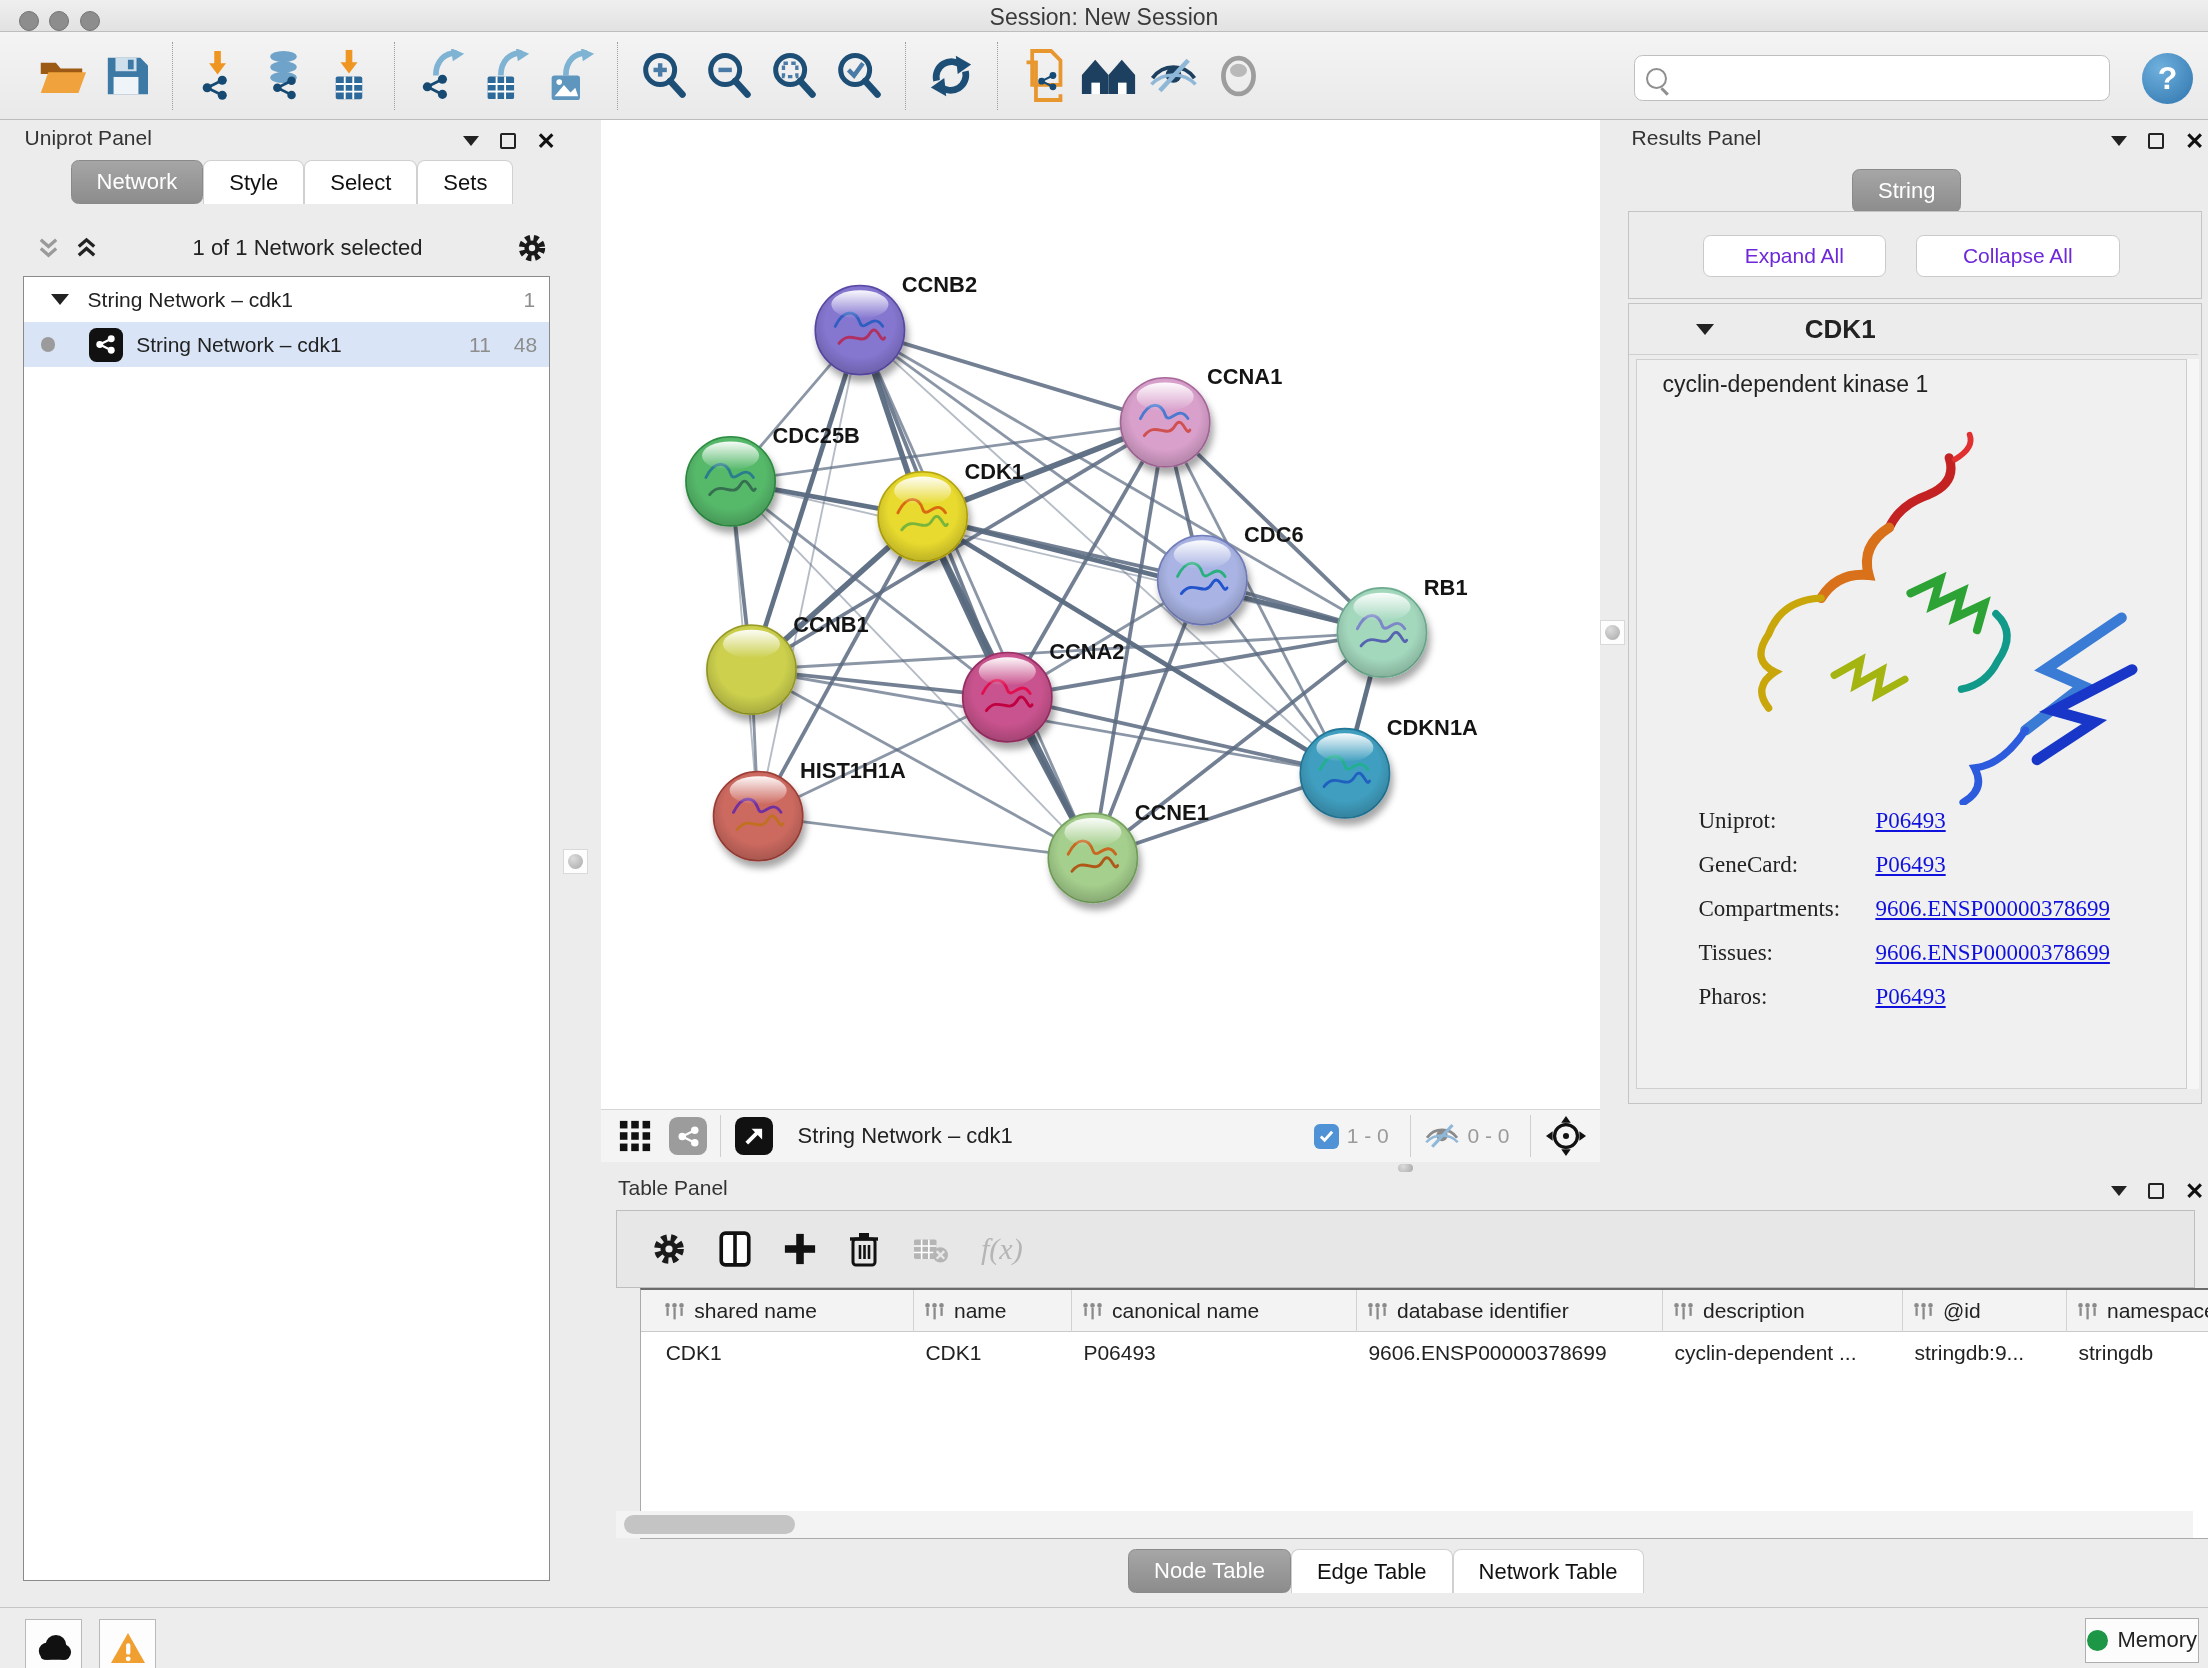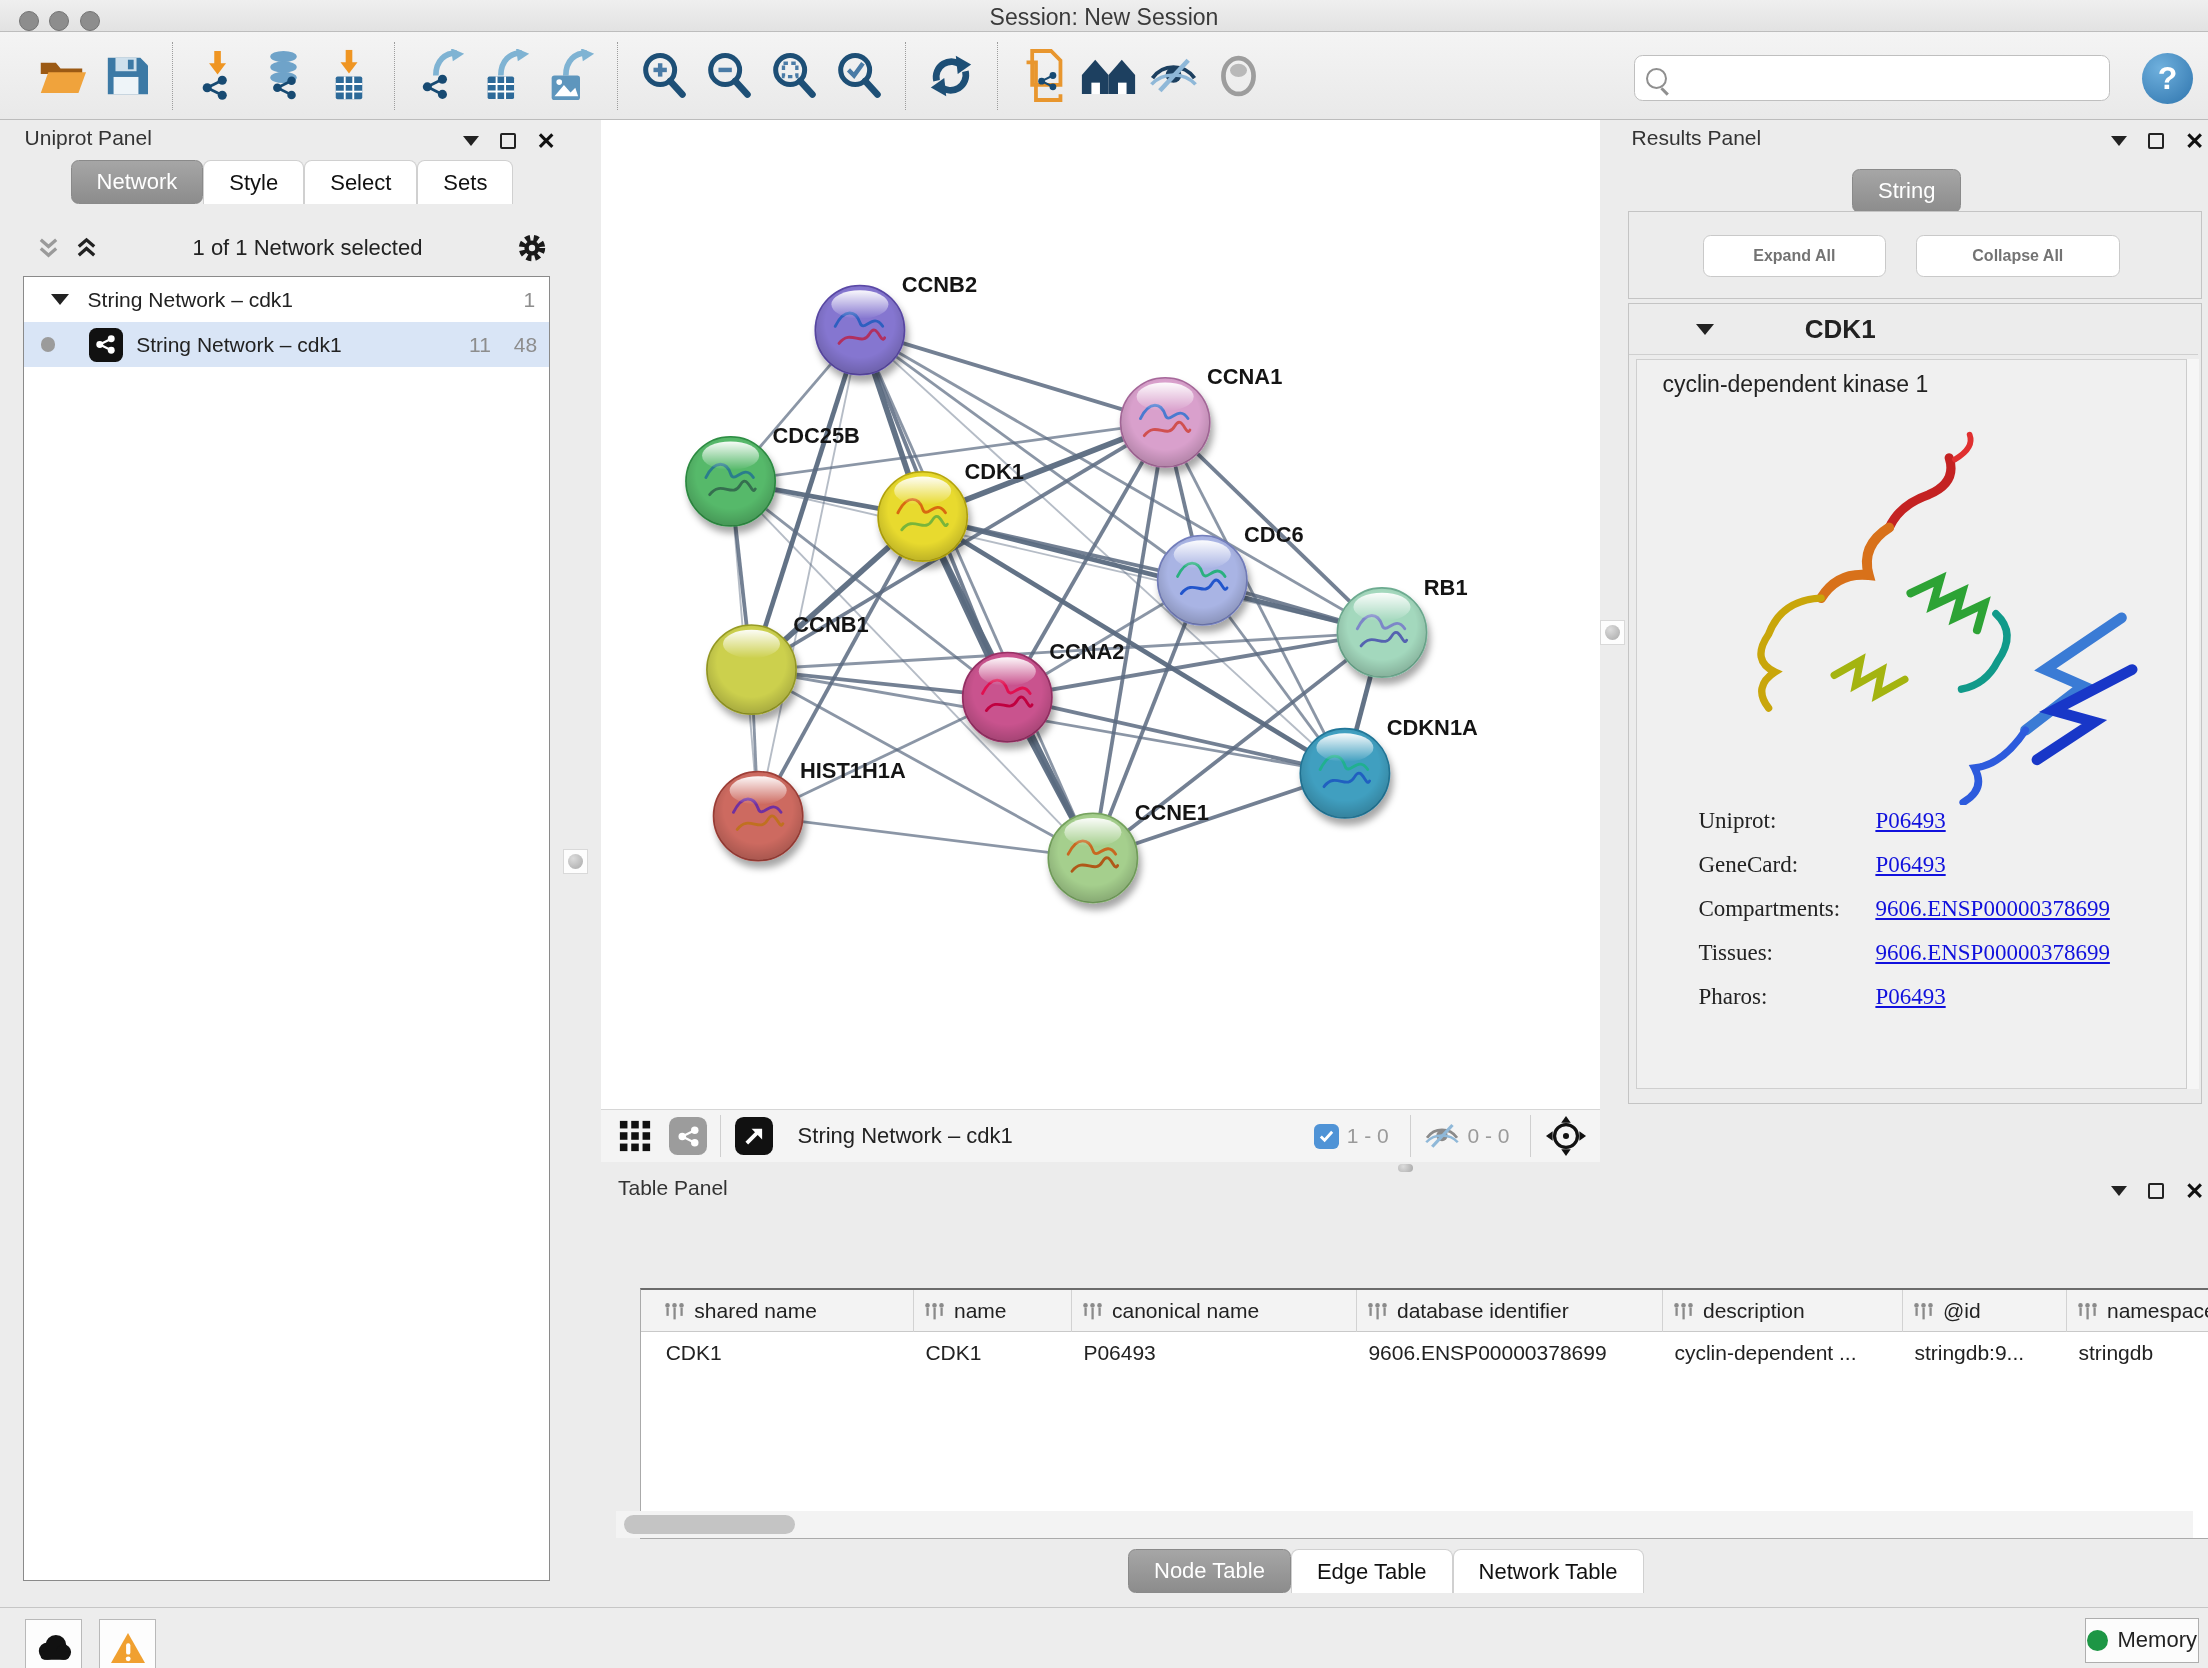--- a/index.html
+++ b/index.html
@@ -87,22 +87,22 @@
   .split-dot { width:15px; height:15px; border-radius:50%;
     background:radial-gradient(circle at 35% 30%, #dcdcdc, #a8a8a8); }
   #hsplit { left:563px; top:1162px; width:1645px; height:11.4px; background:#ececec; }
   #hsplit .split-dot { position:absolute; left:835px; top:1.9px; width:15px; height:8.6px;
     border-radius:4.8px; }
 
   
   #results-panel { left:1624px; top:120px; width:584px; height:1042px; }
   #rp-tab { position:absolute; left:228px; top:49px; }
   .rp-box { position:absolute; left:3.8px; width:574px; background:#ececec; border:1.9px solid #c4c4c4; }
-  .btn { background:#fff; border:1px solid #c9c9c9; border-radius:7.6px; font-size:16px;
-    display:flex; align-items:center; justify-content:center; color:#737373;font-weight:bold; }
+  .btn { background:#fff; border:1px solid #c9c9c9; border-radius:7.6px; font-size:21px;
+    display:flex; align-items:center; justify-content:center; color:#6d28d9; }
   #rp-protein-hdr { position:absolute; left:0; top:1.9px; width:569px; height:49px;
     display:flex; align-items:center; border-bottom:1px solid #cfcfcf; }
   #rp-inner { position:absolute; left:7.6px; top:55px; width:554px; height:730px;
     background:#f0f0f0; border:1px solid #cfcfcf; }
   #rp-scroll { position:absolute; right:1.9px; top:55px; width:13.3px; height:730px;
     background:#f6f6f6; border-left:1px solid #ccc; }
   .serif { font-family:"Liberation Serif", serif; }
   .xl-row { position:relative; height:44px; font-size:23px; }
   .xl-label { position:absolute; left:61px; }
   .xl-link { position:absolute; left:238px; color:#1111dd; text-decoration:underline; }
@@ -705,20 +705,45 @@
     </div>
   </div>
 
   <div id="table-panel" class="abs">
     <span class="panel-title abs" style="left:17px; top:1.9px">Table Panel</span>
     <div class="win-ctrls" style="left:1510px; top:5.7px">
       <span class="caret-down"></span>
       <span class="sq-btn"></span>
       <span class="x-btn"></span>
     </div>
+    <div id="tp-toolbar">
+      <svg width="36" height="36" viewBox="-20 -20 40 40" color="#1a1a1a">
+        <use href="#sym-gear" x="-20" y="-20" width="40" height="40"></use>
+        </svg>
+      <svg width="32" height="36" viewBox="0 0 30 34">
+        <rect x="2" y="2" width="26" height="30" rx="4" fill="#fff" stroke="#111" stroke-width="3.4"></rect>
+        <line x1="15" y1="2" x2="15" y2="32" stroke="#111" stroke-width="3.4"></line>
+      </svg>
+      <svg width="34" height="34" viewBox="0 0 36 36">
+        <rect x="14" y="2" width="8" height="32" fill="#111"></rect>
+          <rect x="2" y="14" width="32" height="8" fill="#111"></rect>
+      </svg>
+      <svg width="30" height="36" viewBox="0 0 30 36" color="#111">
+        <use href="#sym-trash" width="30" height="36"></use>
+        </svg>
+      <svg width="38" height="28.5" viewBox="0 0 40 30">
+        <g color="#b5b5b5">
+            <use href="#sym-grid" x="2" y="4" width="26" height="22"></use>
+          </g>
+        <circle cx="31" cy="21" r="8" fill="#b5b5b5"></circle>
+        <line x1="27" y1="17" x2="35" y2="25" stroke="#e7e7e7" stroke-width="2.6"></line>
+        <line x1="35" y1="17" x2="27" y2="25" stroke="#e7e7e7" stroke-width="2.6"></line>
+      </svg>
+      <span id="fx-label">f(x)</span>
+    </div>
     <div id="tp-table">
       <div id="tp-headers">
           <div class="th" style="left: 13.3px; width: 260px;">
             <svg width="21" height="21" viewBox="-12 -12 24 24" style="color: rgb(138, 138, 138);">
               <use href="#sym-fork" x="-12" y="-12" width="24" height="24"></use>
             </svg>
             <span>shared name</span>
           </div>
           <div class="th" style="left: 273px; width: 158px;">
             <svg width="21" height="21" viewBox="-12 -12 24 24" style="color: rgb(138, 138, 138);">

